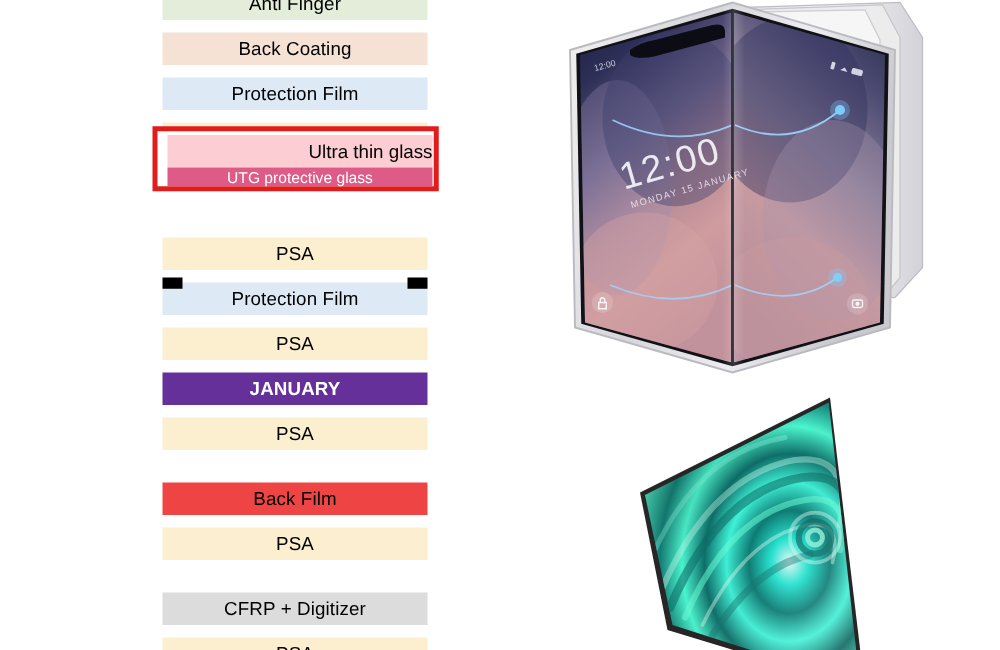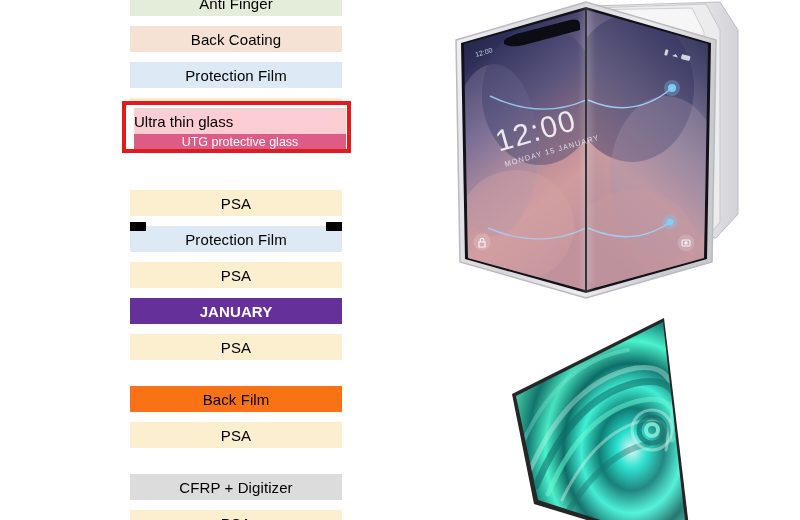--- a/index.html
+++ b/index.html
@@ -53,21 +53,21 @@
     position: absolute;
     left: 8px;
     top: 3px;
     width: 212px;
   }
   .utg-main {
     height: 26px;
     background: #fccdd3;
     display: flex;
     align-items: center;
-    justify-content: flex-start;
+    justify-content: flex-end;
     font-size: 15px;
     color: #000;
   }
   .utg-sub {
     height: 15px;
     background: #dd5b86;
     display: flex;
     align-items: center;
     justify-content: center;
     font-size: 12.5px;
@@ -128,21 +128,21 @@
   <div class="layer bold" style="background:#66309b;color:#ffffff">
     <span>JANUARY</span>
   </div>
 
   <div class="layer" style="background:#fcefd0">
     <span>PSA</span>
   </div>
 
   <div style="height:16px"></div>
 
-  <div class="layer" style="background:#f97316">
+  <div class="layer" style="background:#ef4444">
     <span>Back Film</span>
   </div>
 
   <div class="layer" style="background:#fcefd0">
     <span>PSA</span>
   </div>
 
   <div style="height:16px"></div>
 
   <div class="layer" style="background:#dcdcdc">

